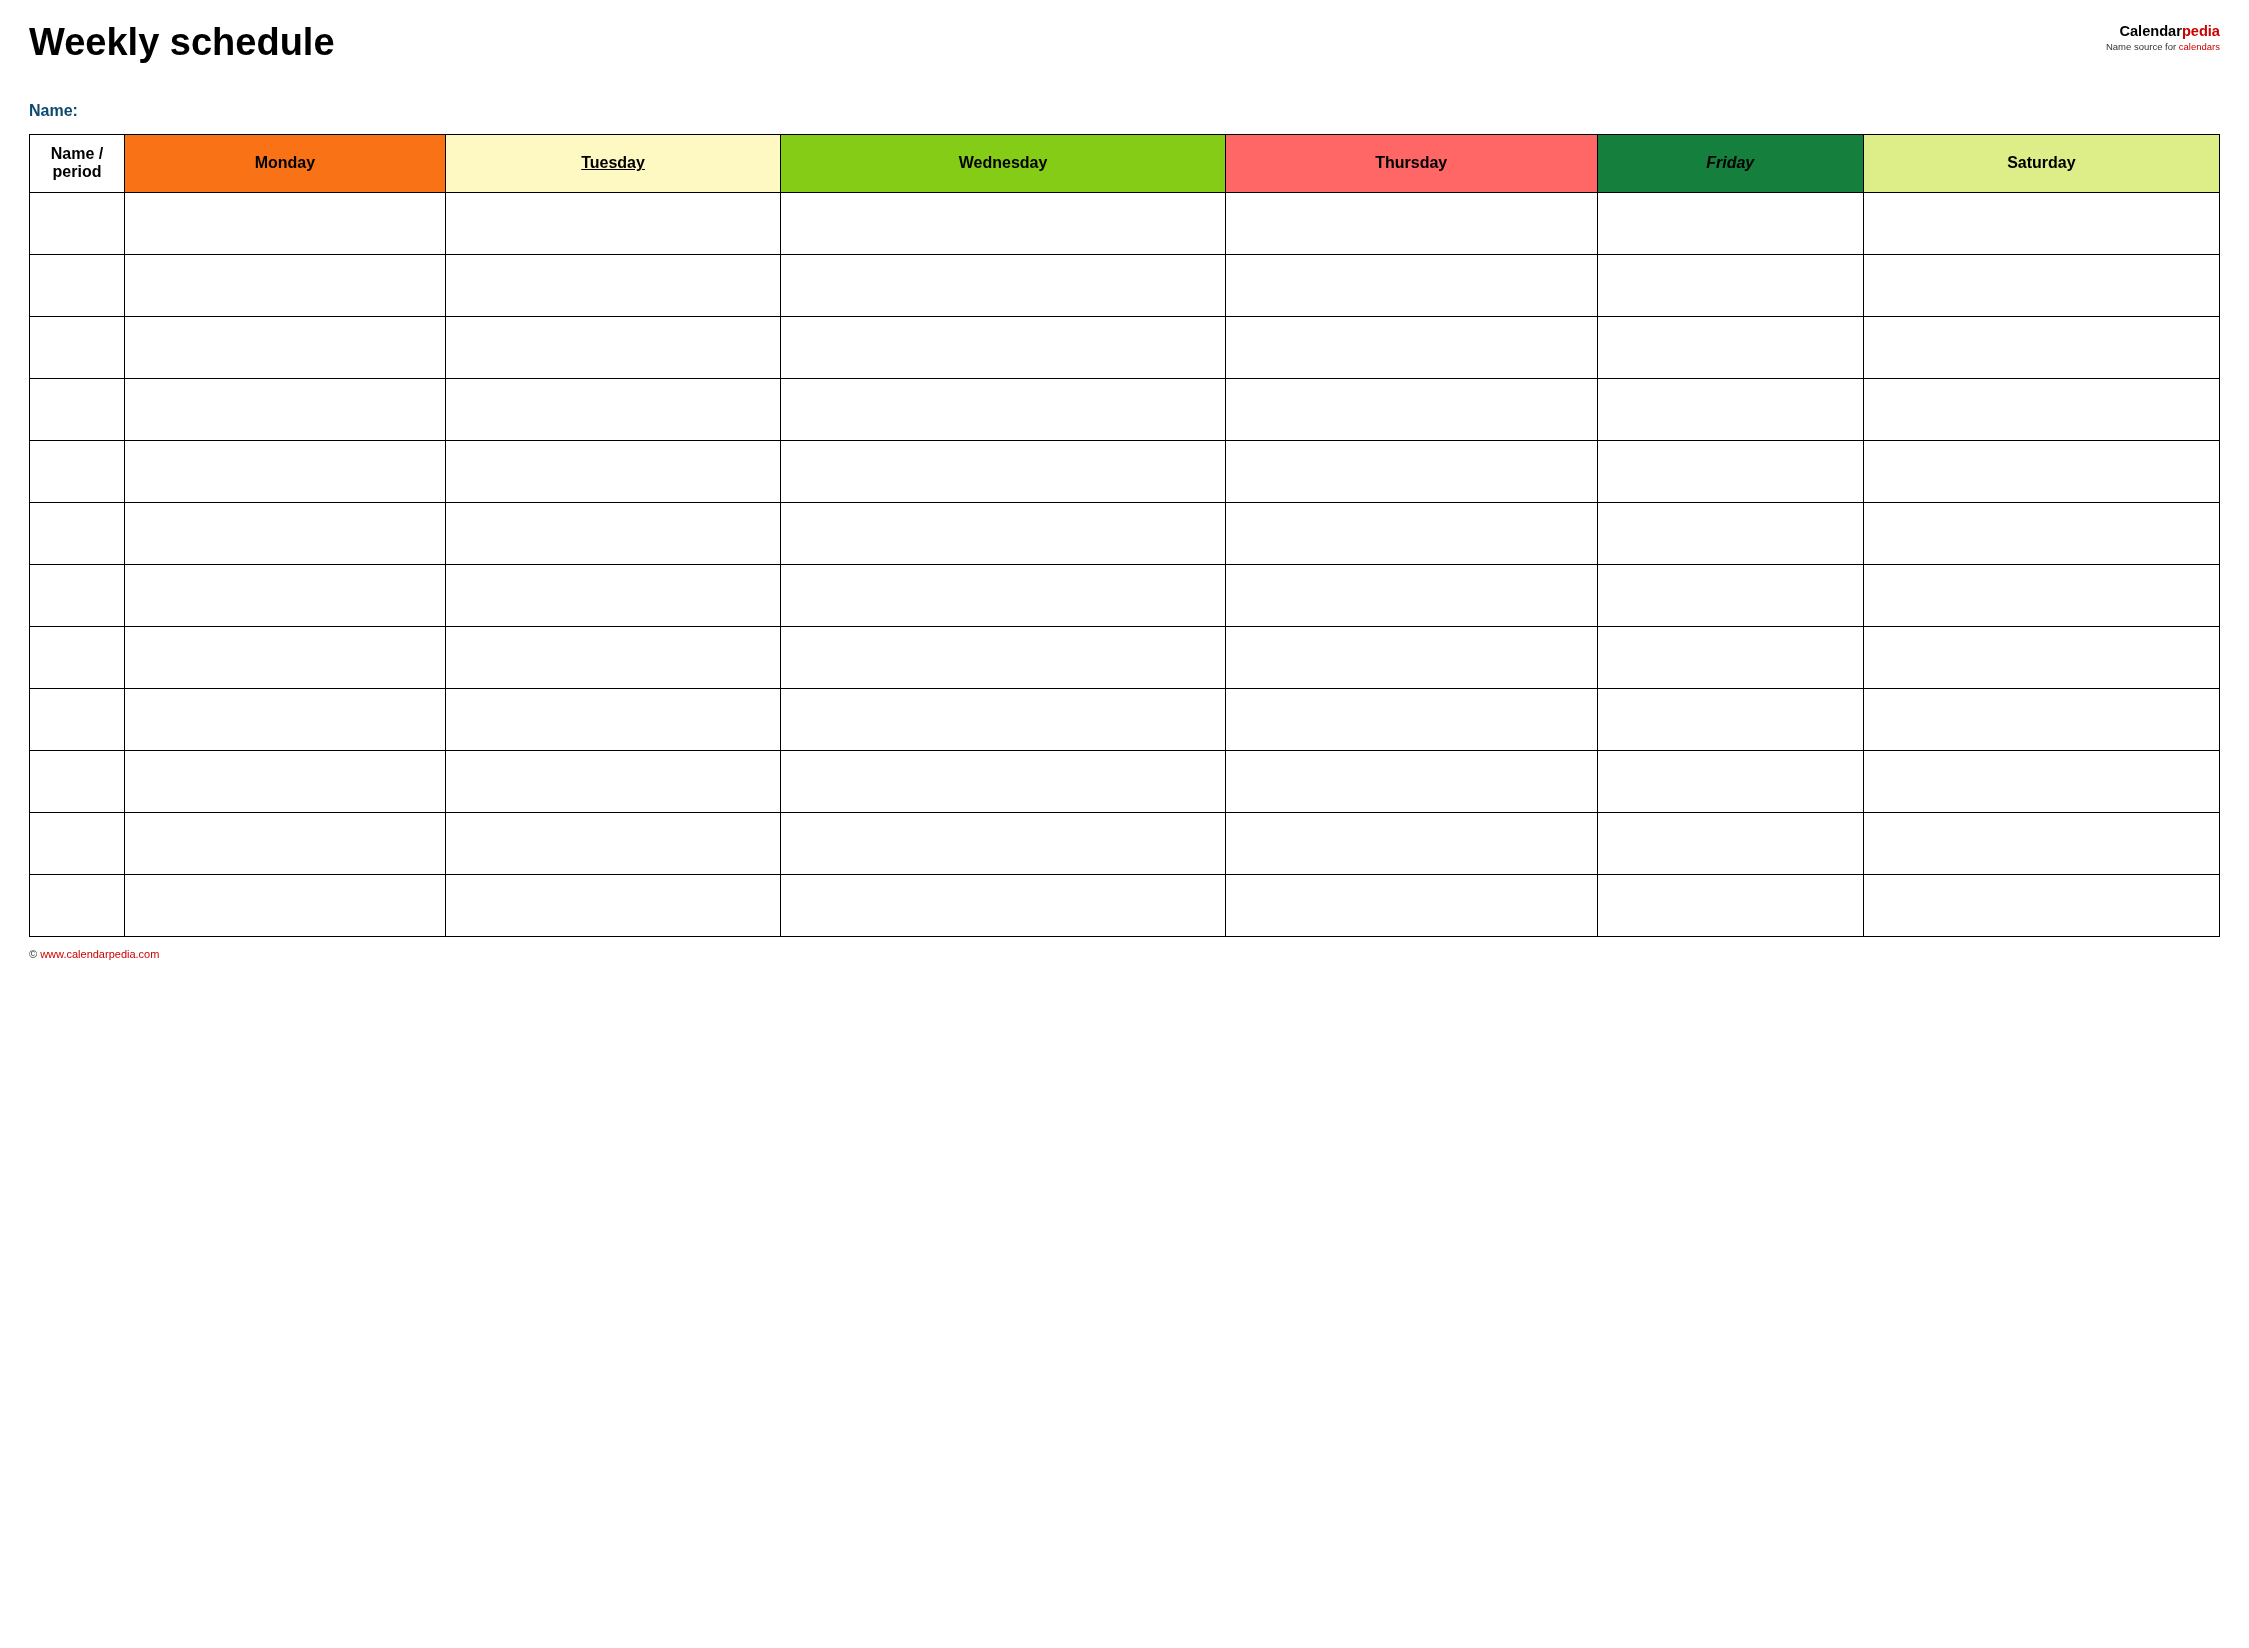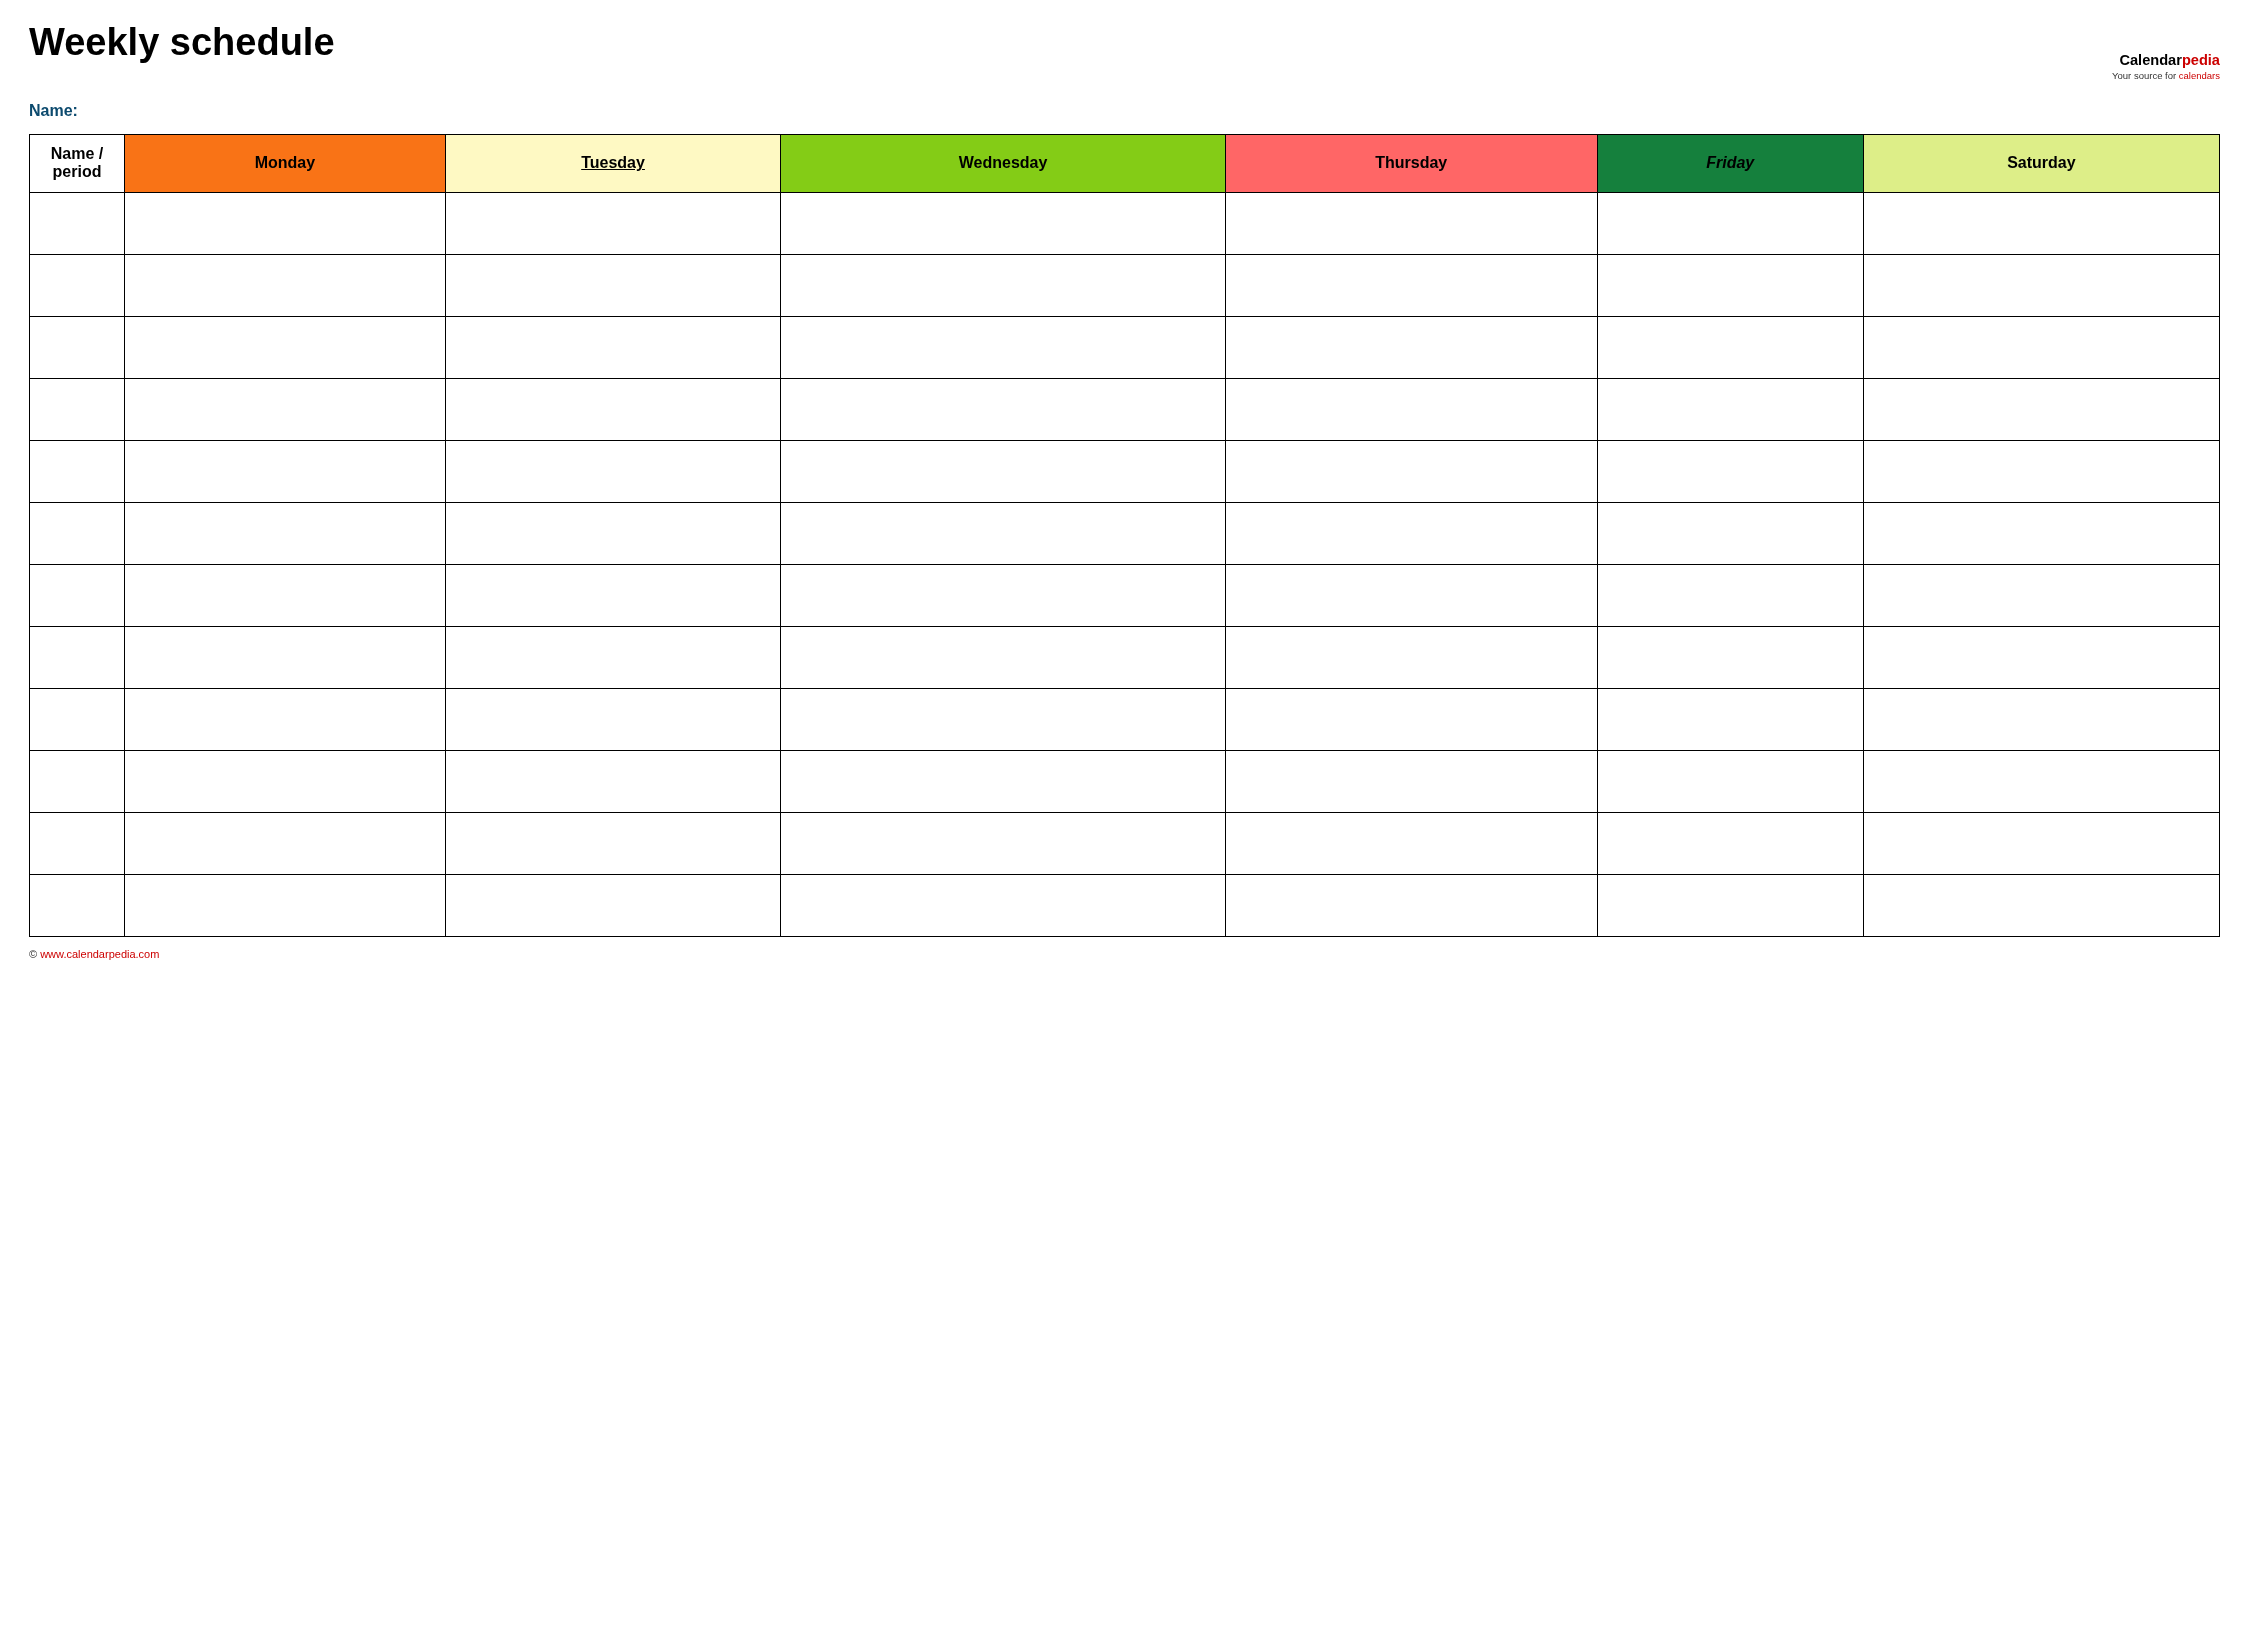--- a/index.html
+++ b/index.html
@@ -46,21 +46,20 @@
 
     .logo-area {
       text-align: right;
       line-height: 1.3;
     }
 
     .logo-calendar {
       font-size: 14.6px;
       font-weight: normal;
       color: #000000;
-      margin-top: 29px;
     }
 
     .logo-calendar span.red {
       color: #cc0000;
       font-weight: bold;
     }
 
     .logo-calendar span.black-bold {
       font-weight: bold;
       color: #000000;
@@ -151,21 +150,21 @@
 <div class="header-section">
   <div class="title-area">
     <h1 class="main-title">Weekly schedule</h1>
     <div class="name-label">Name:</div>
   </div>
   <div class="logo-area">
     <div class="logo-calendar">
       <span class="black-bold">Calendar</span><span class="red">pedia</span>
     </div>
     <div class="logo-sub">
-      <span>Your source for </span><span class="red">calendars</span>
+      <span>Name source for </span><span class="red">calendars</span>
     </div>
   </div>
 </div>
 
 <table class="schedule-table">
   <thead>
     <tr>
       <th class="col-time">
         <span>Name / period</span>
       </th>

